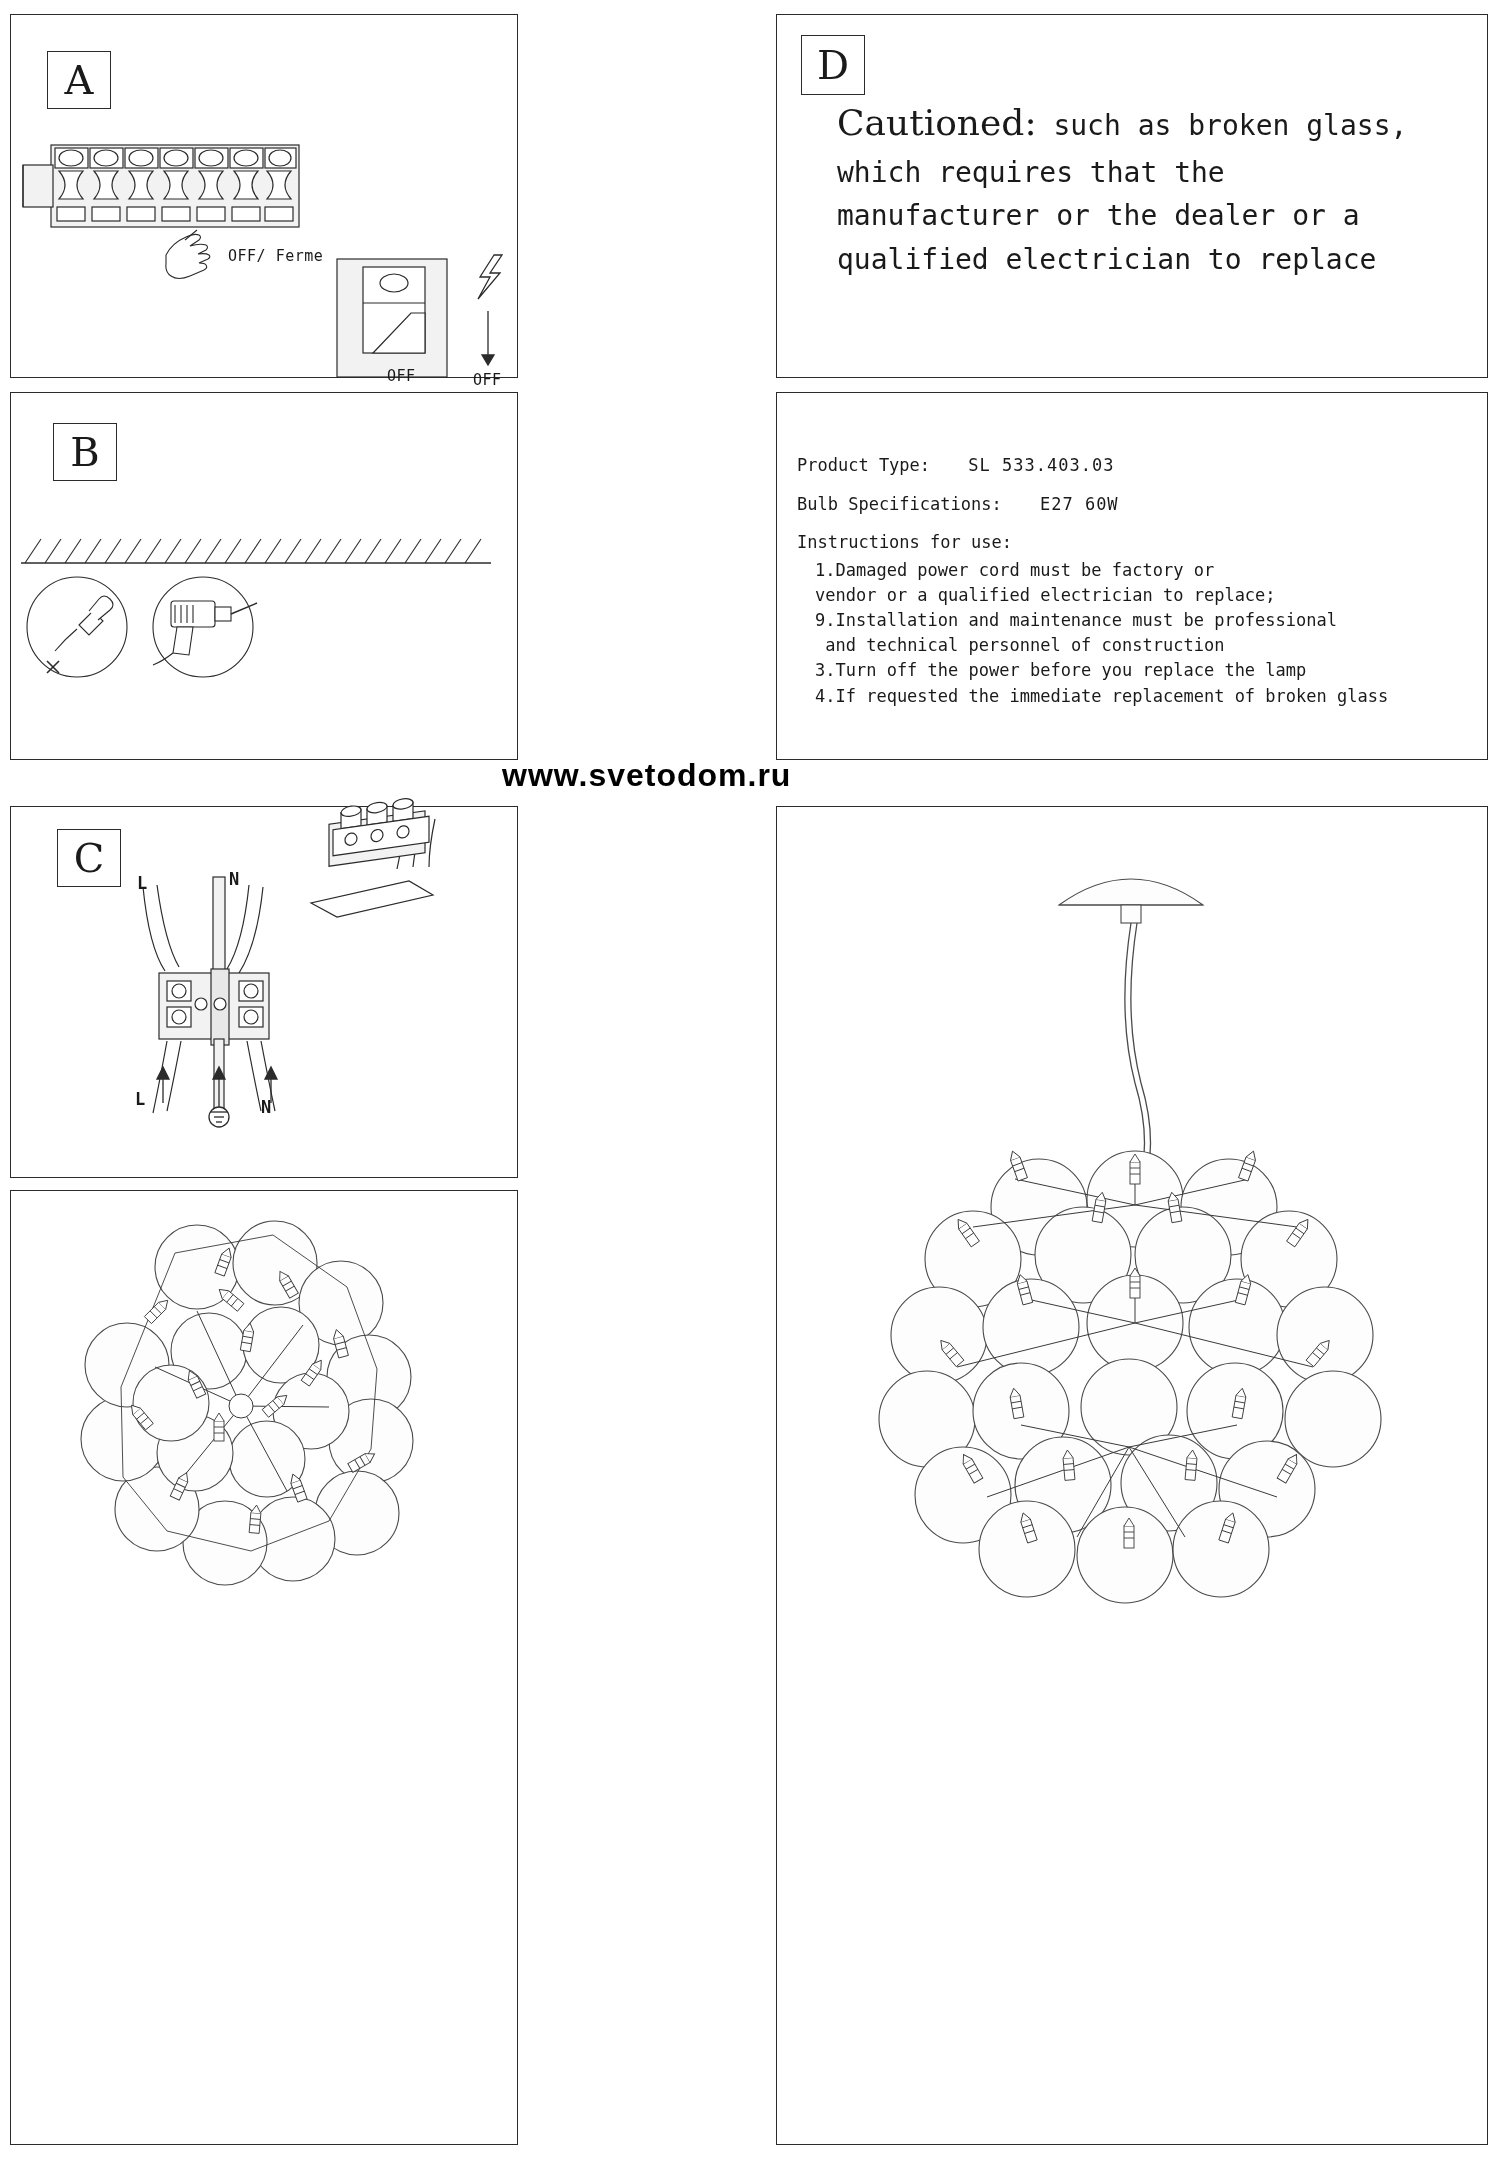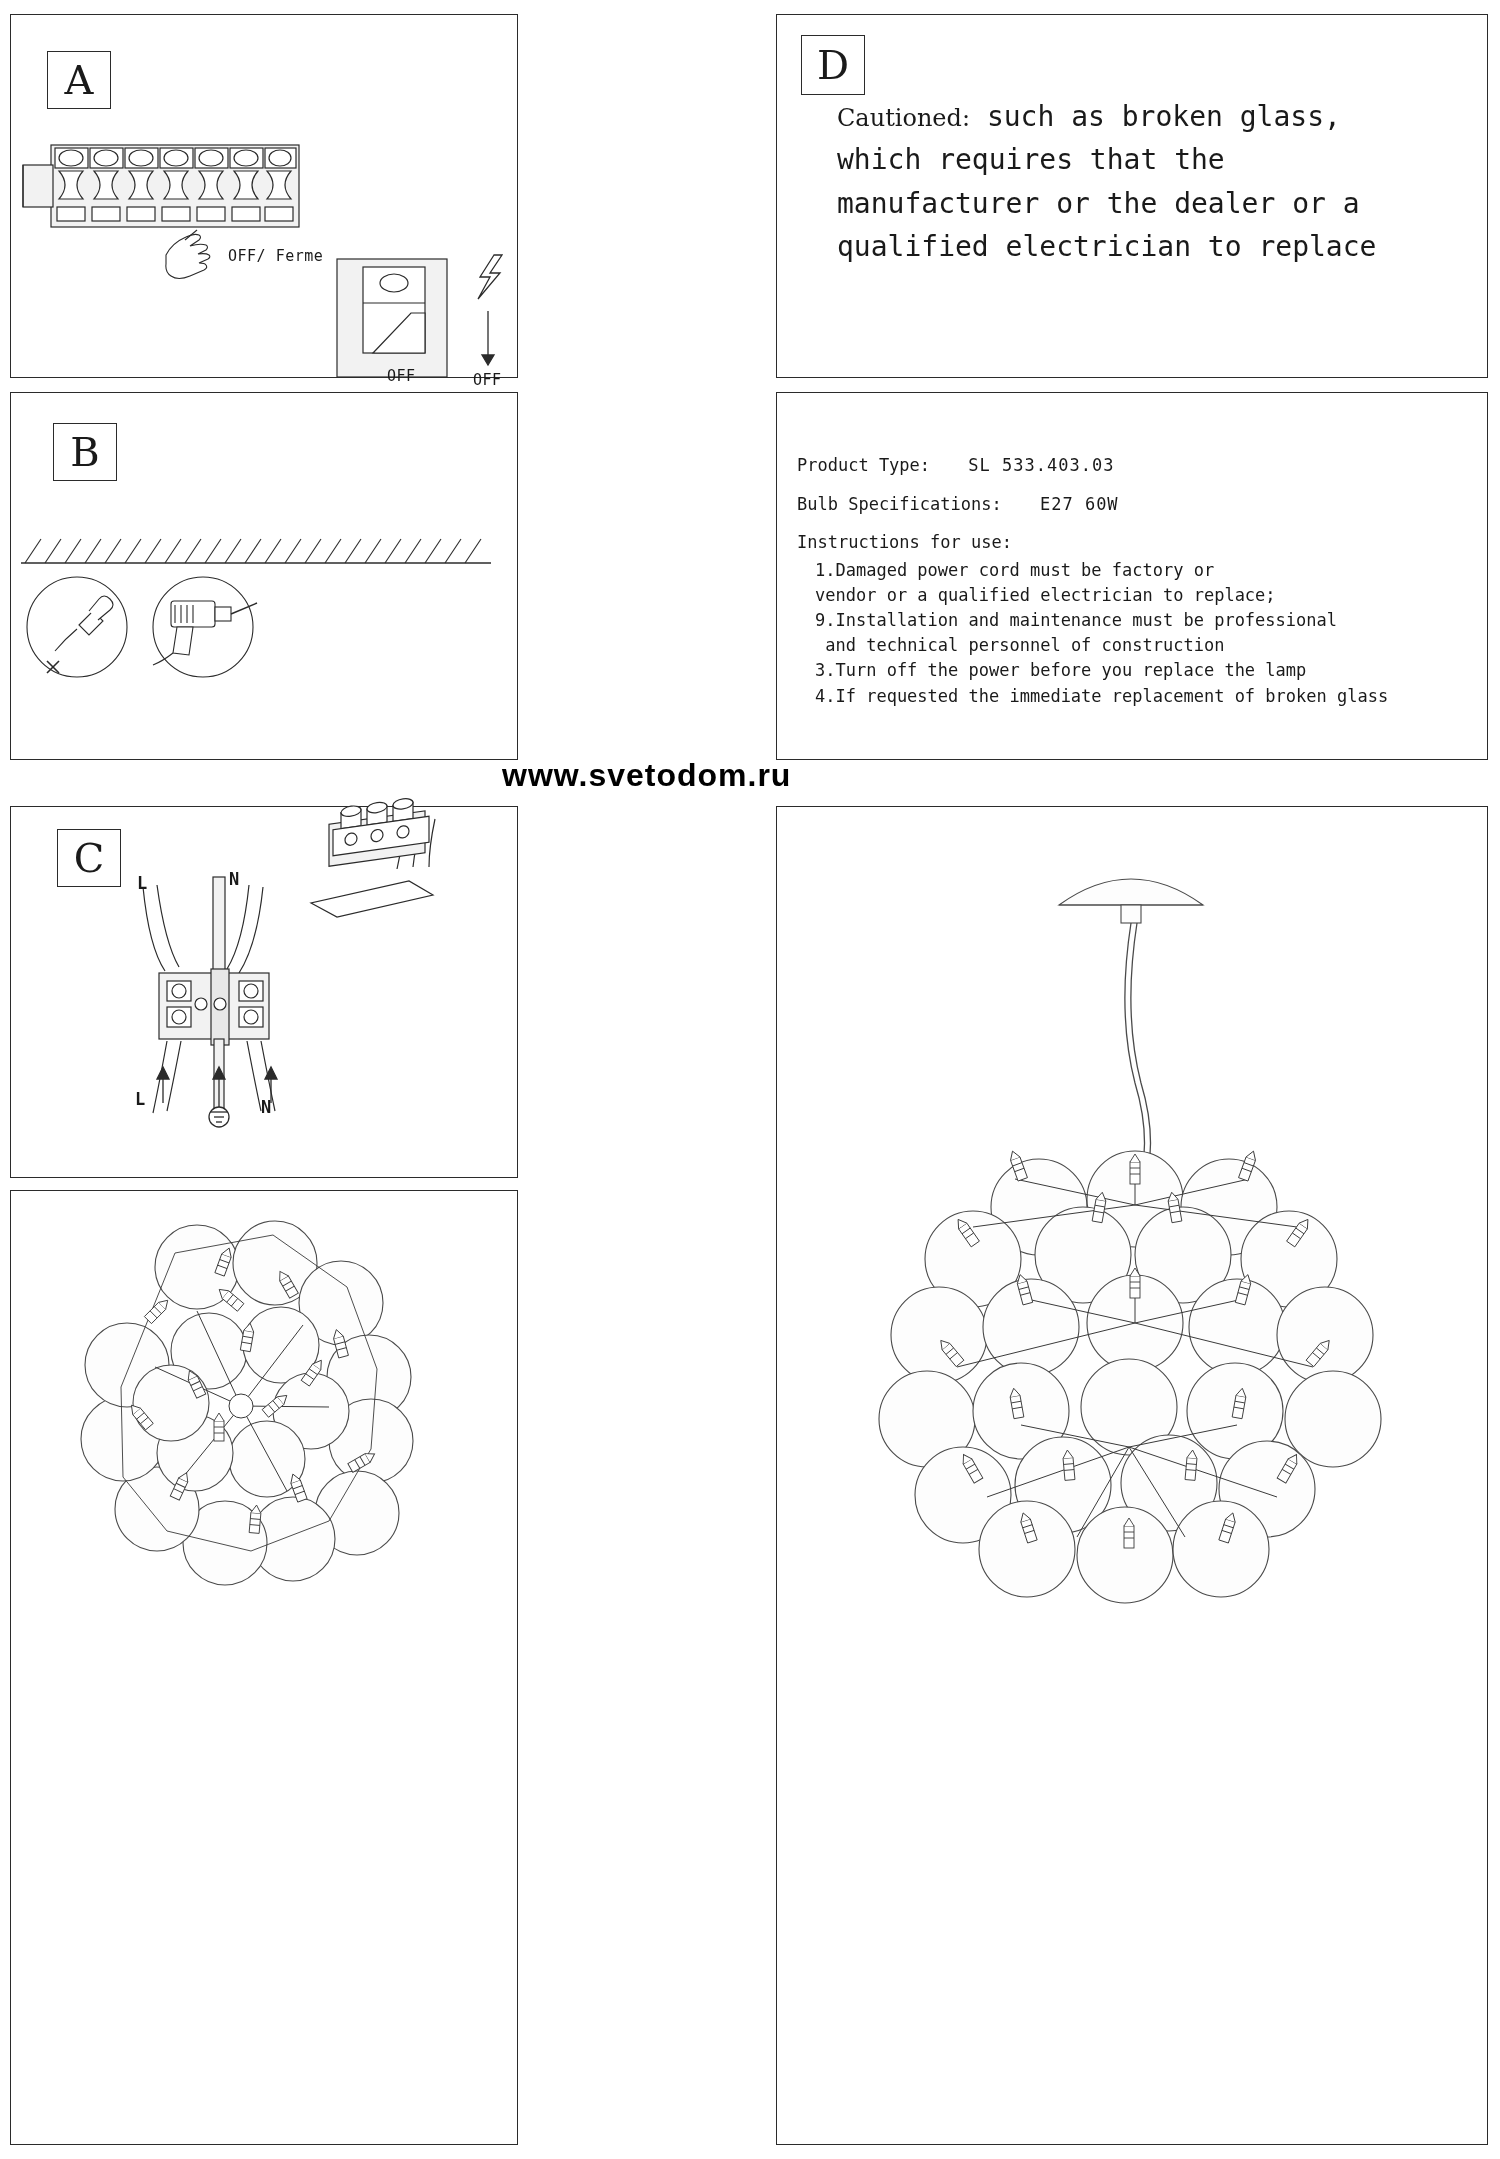--- a/index.html
+++ b/index.html
@@ -4,21 +4,21 @@
 <style>
   html,body{margin:0;padding:0;background:#ffffff;}
   body{width:1500px;height:2159px;position:relative;font-family:"DejaVu Sans Mono",monospace;color:#1a1a1a;}
   .sheet{position:absolute;left:0;top:0;width:1500px;height:2159px;}
   .panel{position:absolute;border:1px solid #2b2b2b;background:#fff;box-sizing:border-box;}
   .badge{position:absolute;border:1px solid #2b2b2b;background:#fff;display:flex;align-items:center;justify-content:center;font-family:"DejaVu Serif",serif;font-size:40px;line-height:1;}
   .lbl{position:absolute;font-family:"DejaVu Sans Mono",monospace;font-size:15px;letter-spacing:0.5px;text-align:center;}
   .lbl-b{font-weight:bold;}
   svg{display:block;overflow:visible;}
   .caution{position:absolute;left:60px;top:80px;width:600px;font-family:"DejaVu Sans Mono",monospace;font-size:28px;line-height:1.55;}
-  .caution .big{font-family:"DejaVu Serif",serif;font-size:24px;}
+  .caution .big{font-family:"DejaVu Serif",serif;font-size:36px;}
   .spec{position:absolute;left:20px;top:60px;width:680px;font-family:"DejaVu Sans Mono",monospace;font-size:17px;line-height:1.45;}
   .spec .row{margin-bottom:14px;}
   .spec .k{display:inline-block;}
   .spec .v{display:inline-block;margin-left:28px;letter-spacing:1px;}
   .spec ol{margin:3px 0 0 0;padding-left:0;list-style:none;}
   .spec li{margin:0 0 1px 0;padding-left:18px;text-indent:0;white-space:pre-wrap;}
   .wm{position:absolute;font-family:"Liberation Sans",sans-serif;font-size:32px;font-weight:bold;color:#000000;letter-spacing:1px;}
 </style>
 </head>
 <body>

